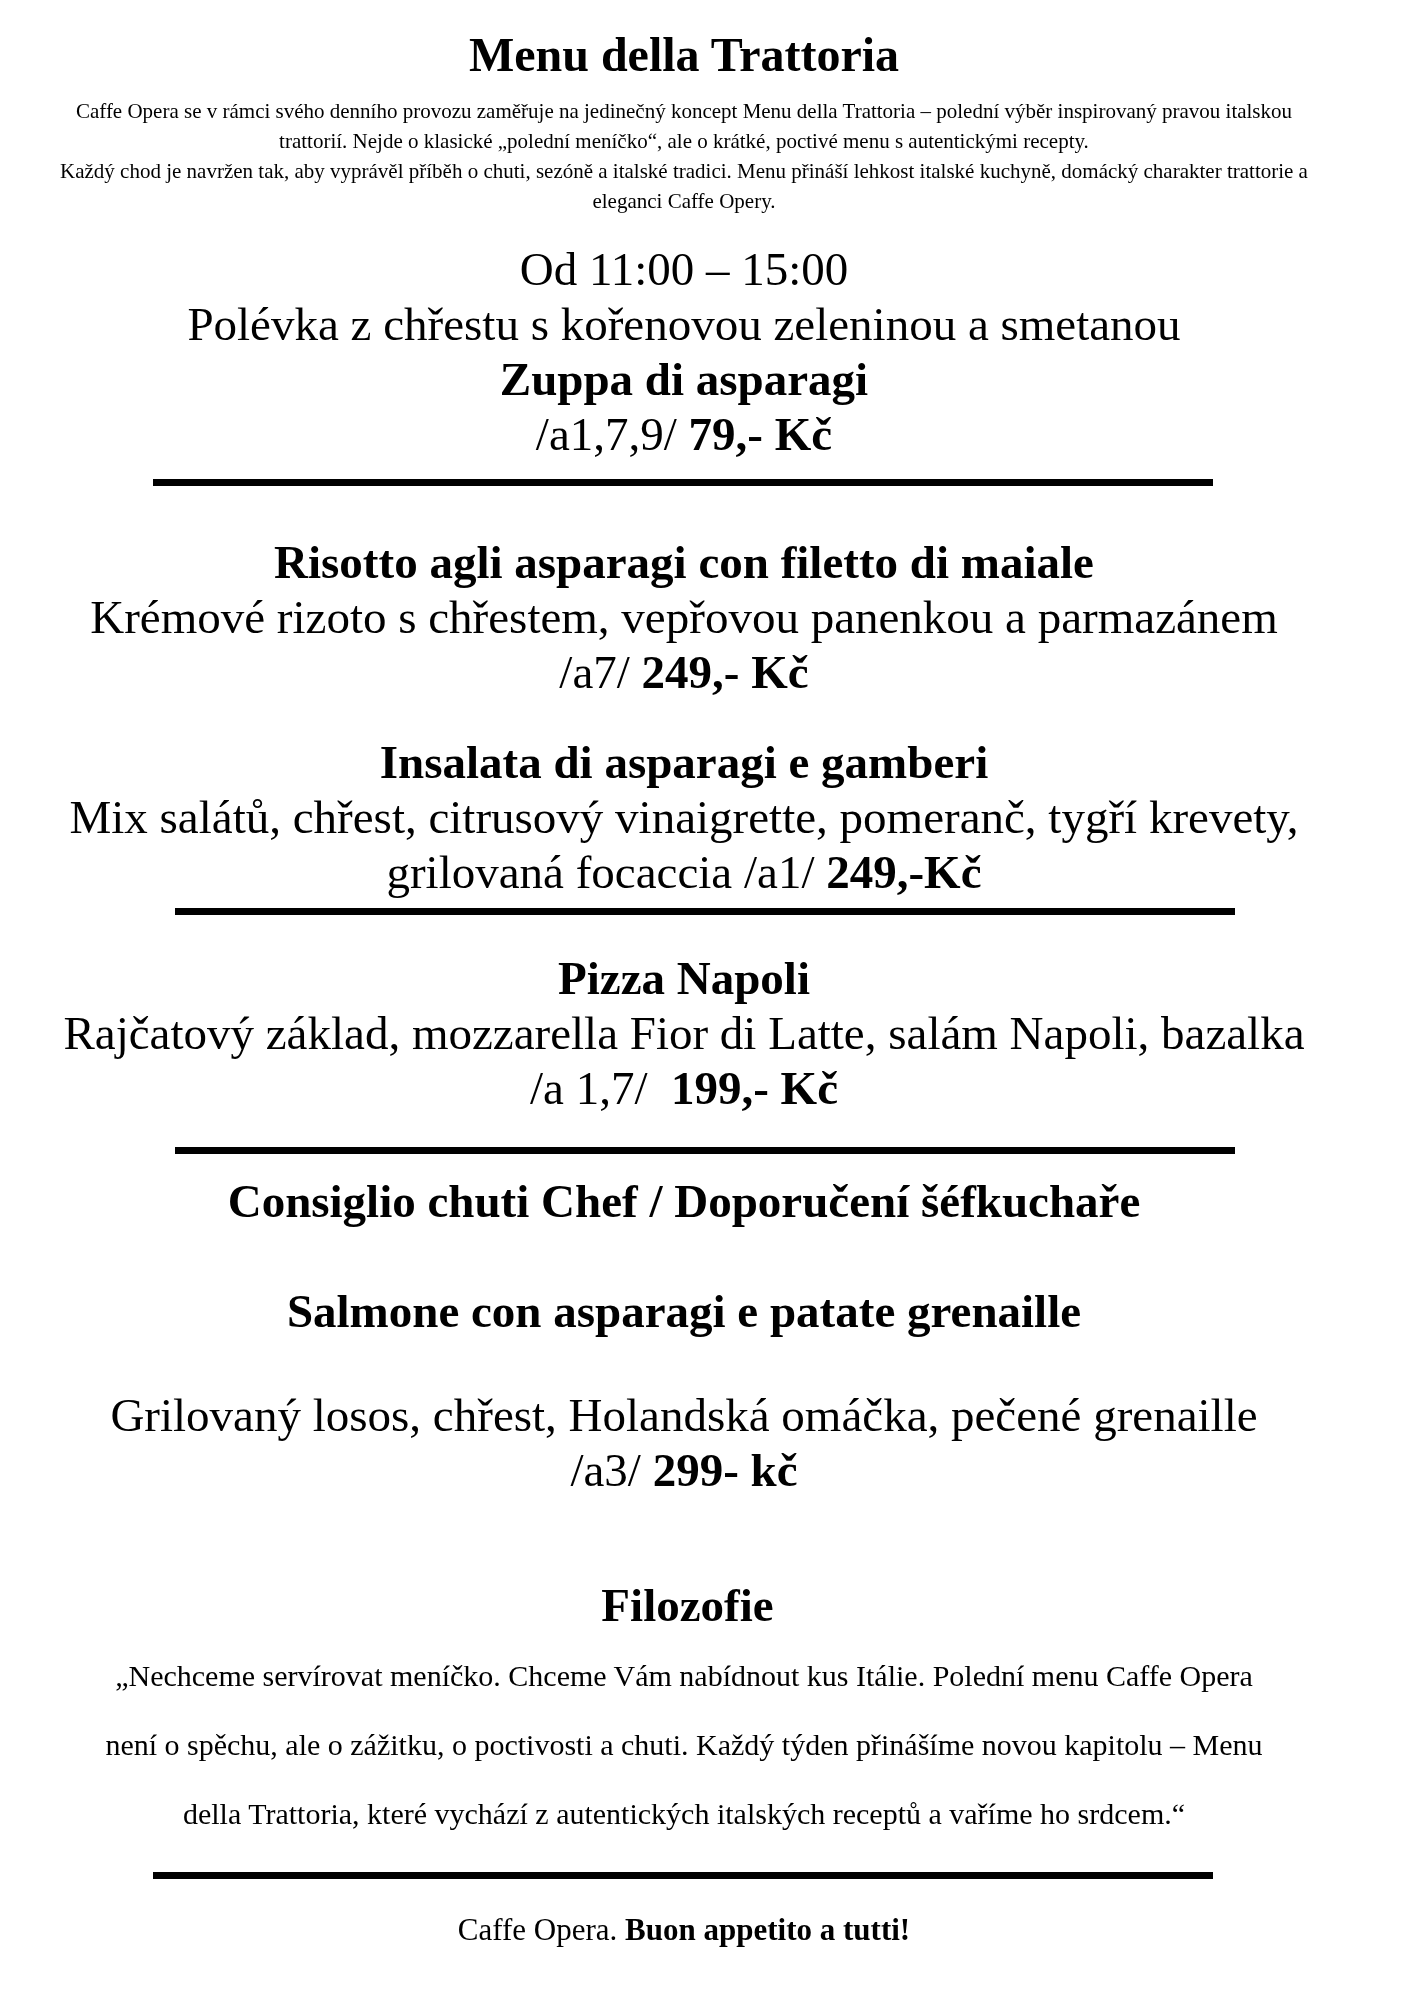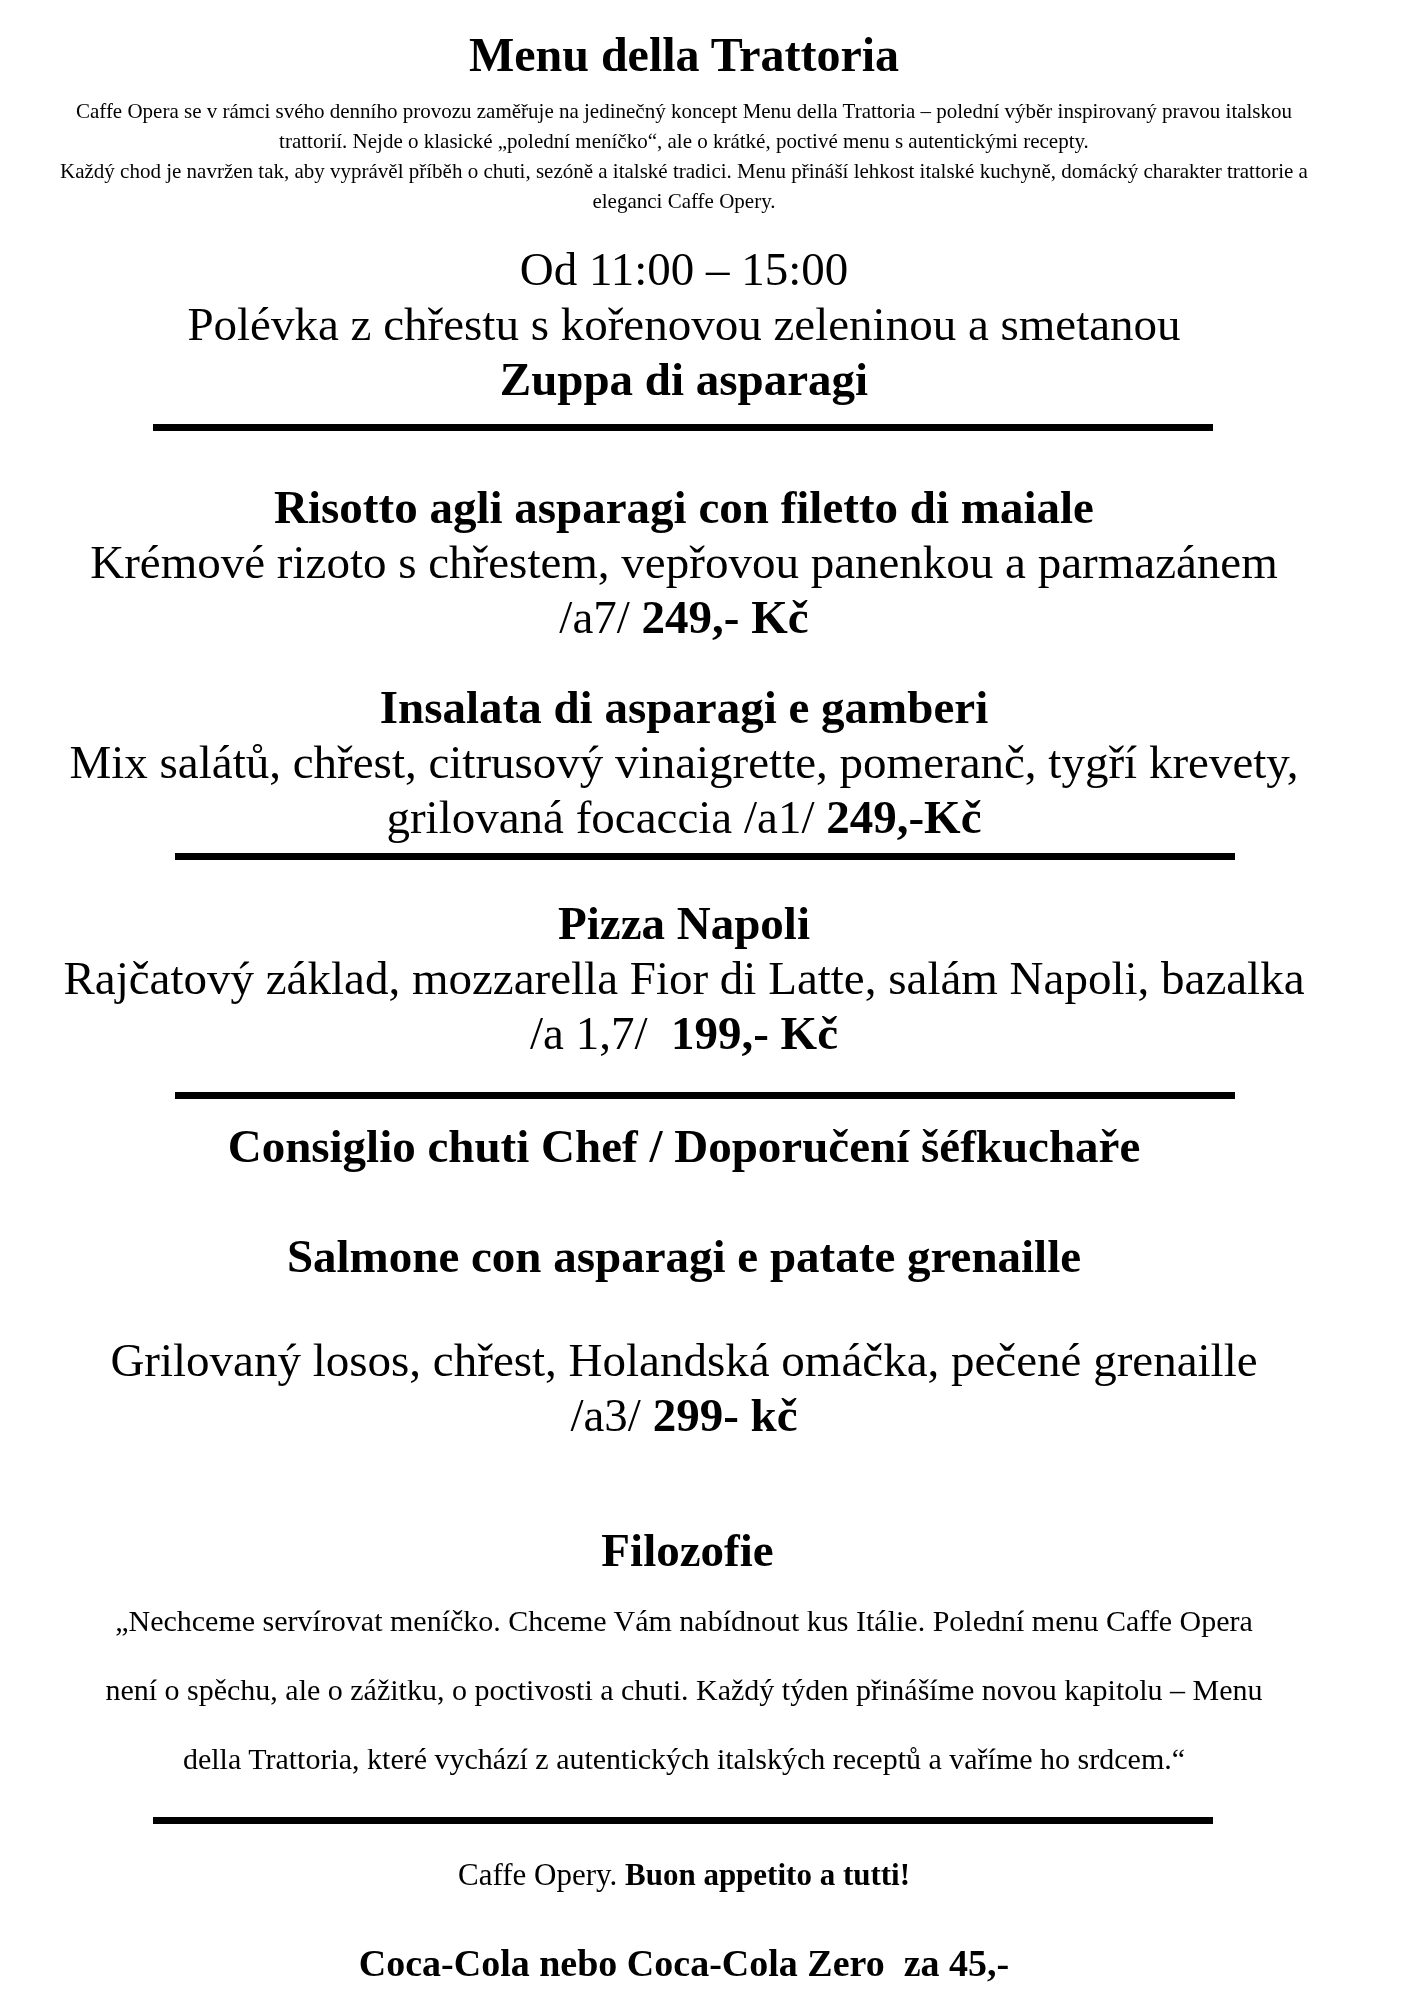--- a/index.html
+++ b/index.html
@@ -94,20 +94,21 @@
     <p class="intro-line">Caffe Opera se v rámci svého denního provozu zaměřuje na jedinečný koncept Menu della Trattoria – polední výběr inspirovaný pravou italskou</p>
     <p class="intro-line">trattorií. Nejde o klasické „polední meníčko“, ale o krátké, poctivé menu s autentickými recepty.</p>
     <p class="intro-line">Každý chod je navržen tak, aby vyprávěl příběh o chuti, sezóně a italské tradici. Menu přináší lehkost italské kuchyně, domácký charakter trattorie a</p>
     <p class="intro-line">eleganci Caffe Opery.</p>
   </div>
 
   <p class="line mt-hours">Od 11:00 – 15:00</p>
 
   <p class="line">Polévka z chřestu s kořenovou zeleninou a smetanou</p>
   <p class="line bold">Zuppa di asparagi</p>
+  <p class="line"><span>/a1,7,9/ </span><span class="bold">79,- Kč</span></p>
 
   <div class="divider pos-a mt-div1"></div>
 
   <p class="line bold mt-risotto">Risotto agli asparagi con filetto di maiale</p>
   <p class="line">Krémové rizoto s chřestem, vepřovou panenkou a parmazánem</p>
   <p class="line"><span>/a7/ </span><span class="bold">249,- Kč</span></p>
 
   <p class="line bold mt-insalata">Insalata di asparagi e gamberi</p>
   <p class="line">Mix salátů, chřest, citrusový vinaigrette, pomeranč, tygří krevety,</p>
   <p class="line"><span>grilovaná focaccia /a1/ </span><span class="bold">249,-Kč</span></p>
@@ -129,17 +130,17 @@
 
   <p class="line bold mt-filozofie">Filozofie</p>
   <div>
     <p class="quote-line">„Nechceme servírovat meníčko. Chceme Vám nabídnout kus Itálie. Polední menu Caffe Opera</p>
     <p class="quote-line">není o spěchu, ale o zážitku, o poctivosti a chuti. Každý týden přinášíme novou kapitolu – Menu</p>
     <p class="quote-line">della Trattoria, které vychází z autentických italských receptů a vaříme ho srdcem.“</p>
   </div>
 
   <div class="divider pos-a mt-div4"></div>
 
-  <p class="signoff"><span>Caffe Opery. </span><span class="bold">Buon appetito a tutti!</span></p>
+  <p class="signoff"><span>Caffe Opera. </span><span class="bold">Buon appetito a tutti!</span></p>
 
   <p class="drinks">Coca-Cola nebo Coca-Cola Zero  za 45,-</p>
 
 </div>
 
 </body></html>

